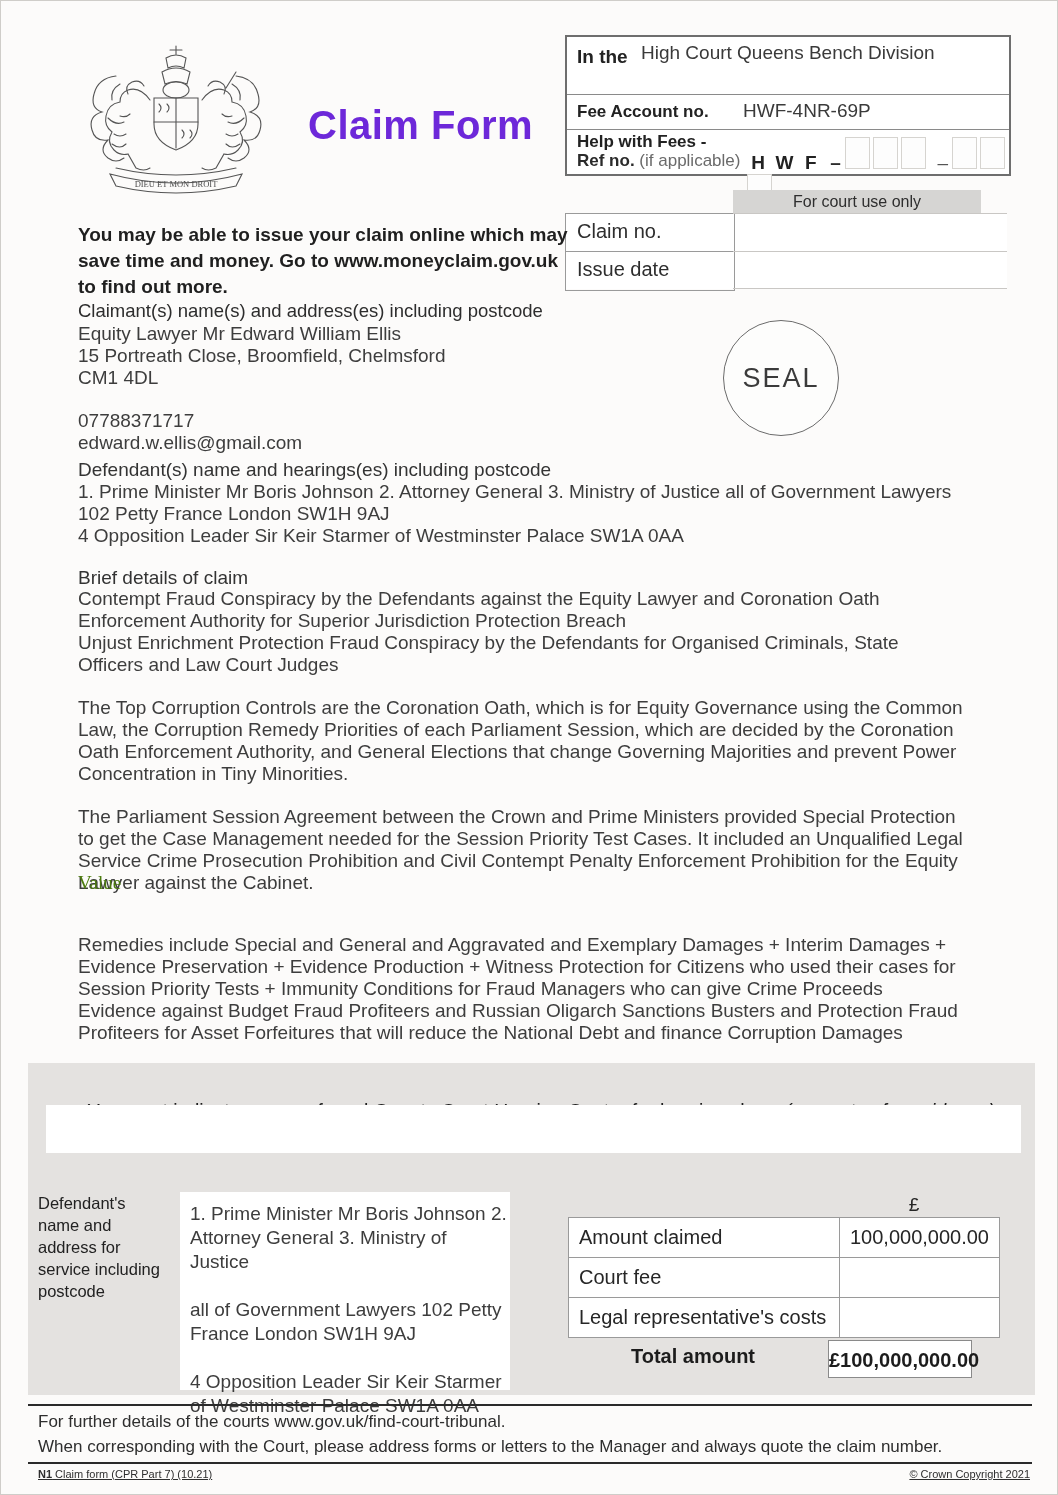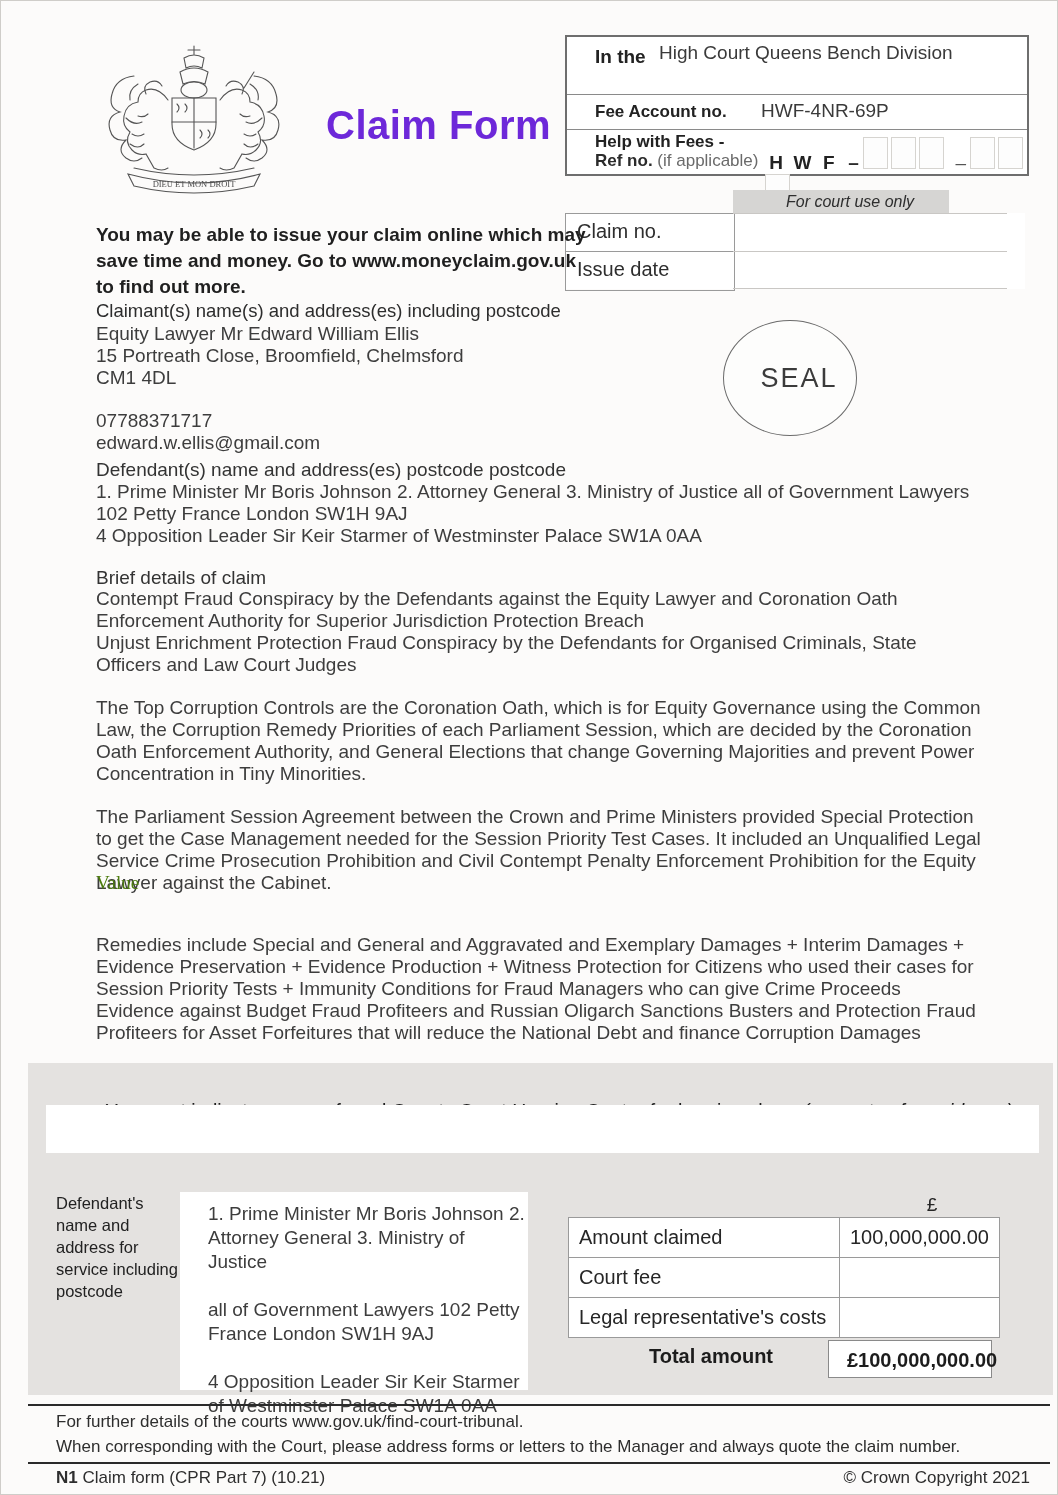--- a/index.html
+++ b/index.html
@@ -1,33 +1,33 @@
 <!DOCTYPE html>
 <html><head>
 <meta charset="utf-8">
 <style>
   html,body{margin:0;padding:0;background:#dddbd7;}
   .page{position:relative;width:1058px;height:1495px;background:#fcfbfa;margin:0 auto;
         font-family:"Liberation Sans","DejaVu Sans",sans-serif;color:#2b2b2b;overflow:hidden;
         box-shadow:inset 0 0 0 1px #cfcdc9;}
-  .abs{position:absolute;padding-left:18px;}
+  .abs{position:absolute;}
   
   .claim-title{font-size:40px;font-weight:bold;color:#6d28d9;letter-spacing:.5px;}
   
   .court-box{left:565px;top:35px;width:442px;height:137px;border:2px solid #6e6e6e;background:#fff;}
   .cb-row1{position:absolute;left:0;top:0;width:100%;height:57px;border-bottom:1px solid #8a8a8a;}
   .cb-row2{position:absolute;left:0;top:57px;width:100%;height:35px;border-bottom:1px solid #8a8a8a;}
   .cb-row3{position:absolute;left:0;top:92px;width:100%;height:45px;}
   .cb-label{font-weight:bold;font-size:17px;color:#222;}
   .cb-value{font-size:19px;color:#3a3a3a;}
   .hwf-cell{width:23px;height:30px;border:1px solid #d6d4d0;display:inline-block;margin-right:3px;background:#fdfdfd;}
   .hwf-letter{font-weight:bold;font-size:19px;color:#222;display:inline-block;width:22px;text-align:center;}
   
-  .court-use-bar{left:733px;top:190px;width:198px;height:23px;background:#d6d5d3;
-                 font-style:italic;font-size:16px;color:#2e2e2e;text-align:center;line-height:23px;}
+  .court-use-bar{left:733px;top:190px;width:248px;height:23px;background:#d6d5d3;
+                 font-size:16px;color:#2e2e2e;text-align:center;line-height:23px;}
   .claim-issue-box{left:565px;top:213px;width:442px;height:76px;background:#fff;}
   .ci-labelcol{position:absolute;left:0;top:0;width:168px;height:76px;border:1px solid #9a9a9a;}
   .ci-label{position:absolute;left:12px;font-size:20px;color:#2e2e2e;}
   .ci-line{position:absolute;left:168px;width:274px;height:1px;background:#c9c7c4;}
   
   .seal{left:723px;top:320px;width:114px;height:114px;border-radius:50%;border:1.5px solid #6b6b6b;
         display:flex;align-items:center;justify-content:center;font-size:27px;letter-spacing:2px;color:#3b3b3b;background:#fdfdfc;}
   
   .bold-notice{font-weight:bold;font-size:19px;line-height:26px;color:#1f1f1f;white-space:pre;}
   .form-label{font-size:18.5px;color:#2d2d2d;}
@@ -39,27 +39,27 @@
   .input-box{left:46px;top:1105px;width:975px;height:48px;background:#fff;}
   .service-label{font-size:16.5px;line-height:22px;color:#222;white-space:pre-line;}
   .service-box{left:180px;top:1192px;width:330px;height:198px;background:#fff;}
   .service-text{padding:10px 0 0 10px;font-size:19px;line-height:24px;color:#3d3d3d;white-space:pre-line;}
   
   .amt-table{left:568px;top:1217px;width:432px;background:#fff;border-collapse:collapse;}
   .amt-table td{border:1px solid #9a9a9a;font-size:20px;color:#262626;height:39px;padding:0 10px;}
   .amt-label{width:250px;}
   .amt-value{text-align:right;}
   .total-label{left:568px;top:1345px;width:250px;font-size:20px;font-weight:bold;text-align:center;color:#1c1c1c;}
-  .total-box{left:828px;top:1340px;width:164px;height:38px;background:#fff;border:1.5px solid #8a8a8a;
+  .total-box{left:828px;top:1340px;width:144px;height:38px;background:#fff;border:1.5px solid #8a8a8a;
              font-size:20px;font-weight:bold;color:#1c1c1c;text-align:right;line-height:38px;padding-right:8px;box-sizing:border-box;}
   .pound-header{font-size:19px;color:#262626;}
   
   .rule{left:28px;width:1004px;height:2px;background:#2a2a2a;}
   .footer-text{font-size:17px;color:#2e2e2e;white-space:pre;}
-  .footer-id{font-size:17px;color:#2e2e2e;}
+  .footer-id{font-size:11px;color:#2e2e2e;text-decoration:underline;}
   b{color:inherit;}
 </style>
 </head>
 <body>
 
 <div class="page">
 
   <div class="abs" style="left:58px;top:38px;width:236px;height:160px;">
     <svg width="236" height="160" viewBox="0 0 236 160">
       <g fill="none" stroke="#555" stroke-width="1.1" stroke-linecap="round">
@@ -140,21 +140,21 @@
 save time and money. Go to www.moneyclaim.gov.uk
 to find out more.</div>
 
   <div class="abs form-label" style="left:78px;top:300px;">Claimant(s) name(s) and address(es) including postcode</div>
   <div class="abs typed" style="left:78px;top:323px;">Equity Lawyer Mr Edward William Ellis
 15 Portreath Close, Broomfield, Chelmsford
 CM1 4DL</div>
   <div class="abs typed" style="left:78px;top:410px;">07788371717</div>
   <div class="abs typed" style="left:78px;top:432px;">edward.w.ellis@gmail.com</div>
 
-  <div class="abs typed" style="left:78px;top:459px;color:#333;">Defendant(s) name and address(es) postcode postcode</div>
+  <div class="abs typed" style="left:78px;top:459px;color:#333;">Defendant(s) name and hearings(es) including postcode</div>
   <div class="abs typed" style="left:78px;top:481px;">1. Prime Minister Mr Boris Johnson 2. Attorney General 3. Ministry of Justice all of Government Lawyers
 102 Petty France London SW1H 9AJ
 4 Opposition Leader Sir Keir Starmer of Westminster Palace SW1A 0AA</div>
 
   <div class="abs typed" style="left:78px;top:567px;color:#333;text-align:center;">Brief details of claim</div>
   <div class="abs typed" style="left:78px;top:588px;">Contempt Fraud Conspiracy by the Defendants against the Equity Lawyer and Coronation Oath
 Enforcement Authority for Superior Jurisdiction Protection Breach
 Unjust Enrichment Protection Fraud Conspiracy by the Defendants for Organised Criminals, State
 Officers and Law Court Judges</div>
   <div class="abs typed" style="left:78px;top:697px;">The Top Corruption Controls are the Coronation Oath, which is for Equity Governance using the Common

